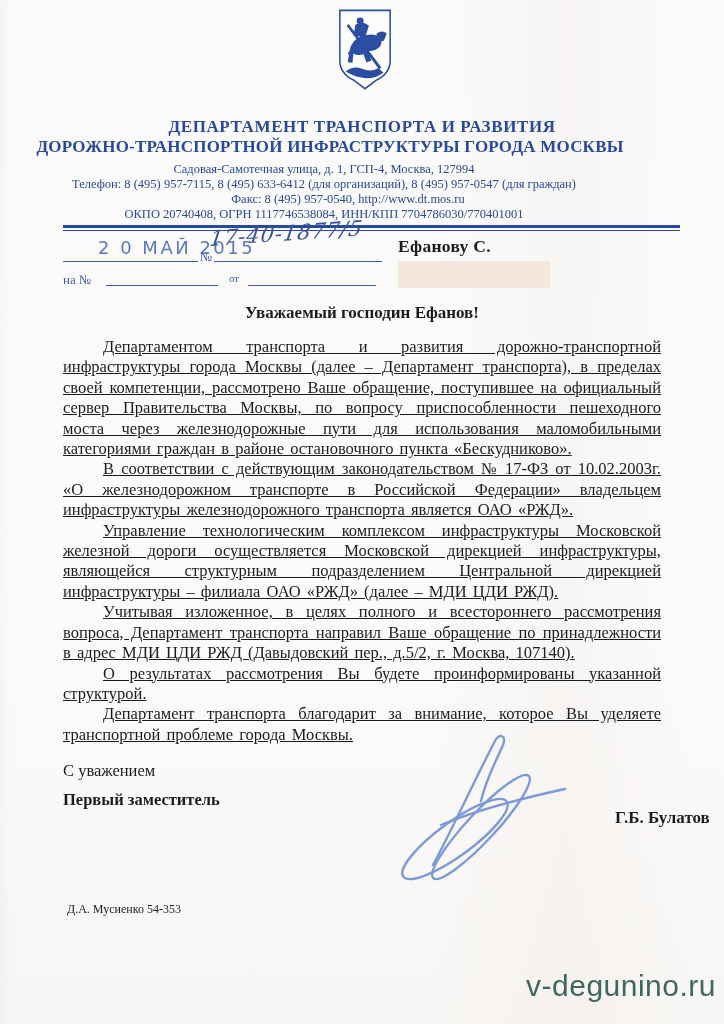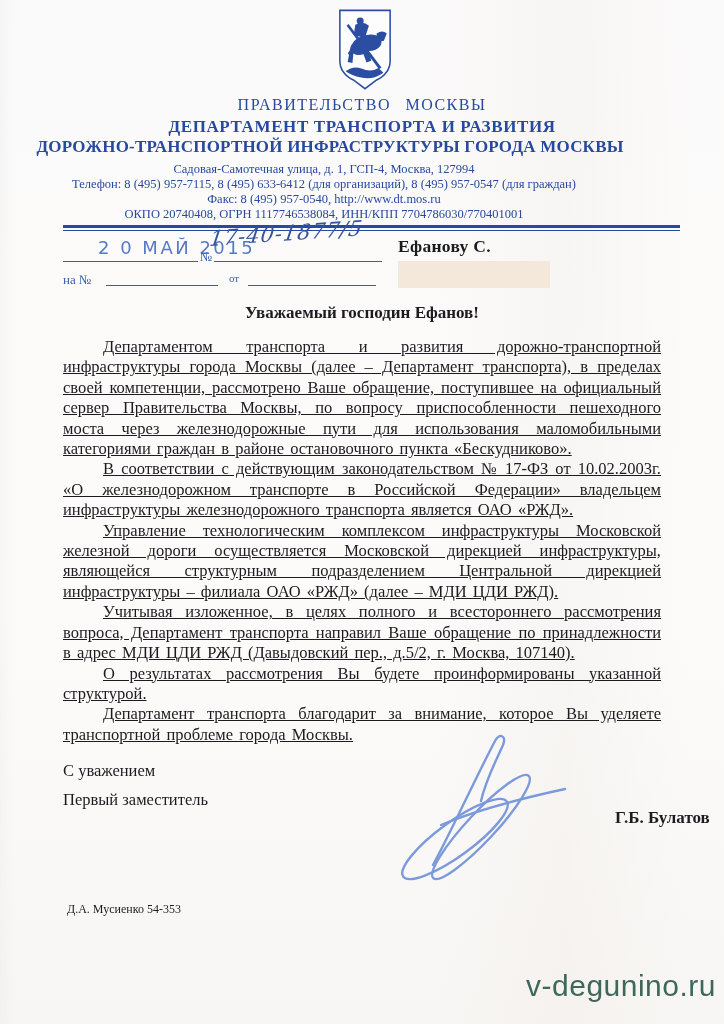--- a/index.html
+++ b/index.html
@@ -31,21 +31,21 @@
   }
   .dept-line2{
     left:0;top:137px;width:660px;text-align:center;
     font-size:17px;font-weight:bold;letter-spacing:.2px;
     color:var(--header-blue,#27499e);
   }
   .addr-line{
     left:0;width:648px;text-align:center;
     font-size:12.5px;color:var(--header-blue,#27499e);
   }
-  .addr1{top:162px;} .addr2{top:177px;} .addr3{top:192px;} .addr4{top:207px;}
+  .addr1{top:162px;} .addr2{top:177px;} .addr3{top:192px;margin-left:24px;} .addr4{top:207px;}
   .rule{
     left:63px;top:225px;width:617px;height:2px;
     border-top:3px solid var(--header-blue,#27499e);
     border-bottom:1px solid var(--header-blue,#27499e);
   }
 
   
   .date-stamp{
     left:98px;top:237px;
     font-family:"DejaVu Sans", sans-serif;
@@ -87,21 +87,21 @@
   .letter-body{
     left:63px;top:337px;width:598px;
     font-size:16.5px;line-height:20.4px;text-align:justify;
     color:var(--text-black,#1c1c20);word-spacing:2px;
   }
   .letter-body p{margin:0;text-indent:40px;text-decoration:underline;}
 
   
   .closing{left:63px;top:761px;font-size:16.5px;color:var(--text-black,#1c1c20);}
   .signer-title{
-    left:63px;top:789px;font-size:16.5px;font-weight:normal;line-height:21.5px;
+    left:63px;top:789px;font-size:16.5px;font-weight:bold;line-height:21.5px;
     color:var(--text-black,#1c1c20);
   }
   .signer-name{
     left:588px;top:808px;font-size:17px;font-weight:bold;
     color:var(--text-black,#1c1c20);white-space:nowrap;margin-left:27px;
   }
   .signature-svg{left:383px;top:727px;width:195px;height:165px;}
 
   .executor{left:67px;top:902px;font-size:12px;color:var(--text-black,#1c1c20);}
   .watermark{
@@ -123,21 +123,20 @@
         <path d="M13,16 L47,61 L44.5,63 L11,18 Z"></path>
         <circle cx="25" cy="13" r="3.6"></circle>
         <path d="M20,17 Q28,12 34,18 L30.5,29 Q23,31 18.5,26.5 Z"></path>
         <path d="M14,44 Q16,32 27,28.5 Q38,25 44,29 Q49,33 46,38.5 Q42,44 34,44 L36.5,54 L31.5,56 L28.5,47.5 Q22,49.5 18,46.5 L17,56.5 L12,55.5 L13.5,48 Q11,46.5 14,44 Z"></path>
         <path d="M42,26 Q48,21.5 52.5,26 L49.5,33.5 Q45,34.5 42,31 Z"></path>
         <path d="M10,65 Q18,58.5 27,62.5 Q36,66.5 44,61.5 L49,66.5 Q38,74.5 26,71.5 Q16,69.5 10,65 Z"></path>
       </g>
     </svg>
   </div>
 
-  <div class="abs gov-title">ПРАВИТЕЛЬСТВО МОСКВЫ</div>
   <div class="abs dept-line1">ДЕПАРТАМЕНТ ТРАНСПОРТА И РАЗВИТИЯ</div>
   <div class="abs dept-line2">ДОРОЖНО-ТРАНСПОРТНОЙ ИНФРАСТРУКТУРЫ ГОРОДА МОСКВЫ</div>
 
   <div class="abs addr-line addr1">Садовая-Самотечная улица, д. 1, ГСП-4, Москва, 127994</div>
   <div class="abs addr-line addr2">Телефон: 8 (495) 957-7115, 8 (495) 633-6412 (для организаций), 8 (495) 957-0547 (для граждан)</div>
   <div class="abs addr-line addr3">Факс: 8 (495) 957-0540, http://www.dt.mos.ru</div>
   <div class="abs addr-line addr4">ОКПО 20740408, ОГРН 1117746538084, ИНН/КПП 7704786030/770401001</div>
 
   <div class="abs rule"></div>
 

